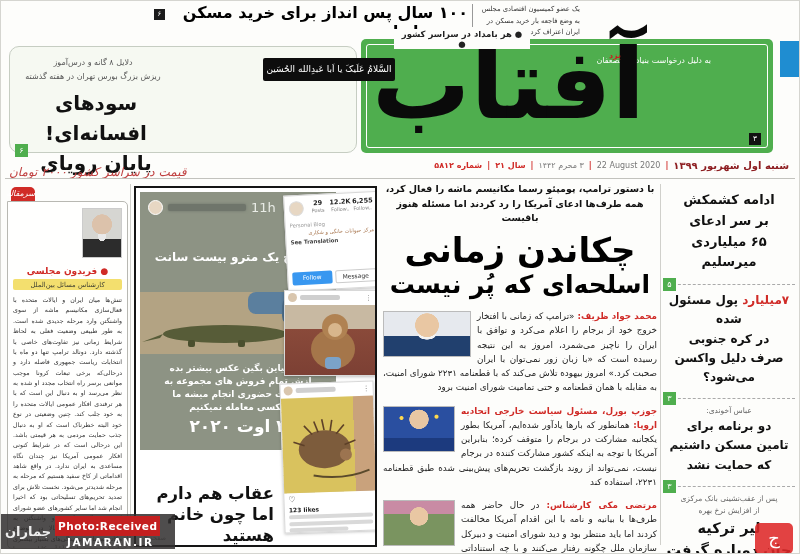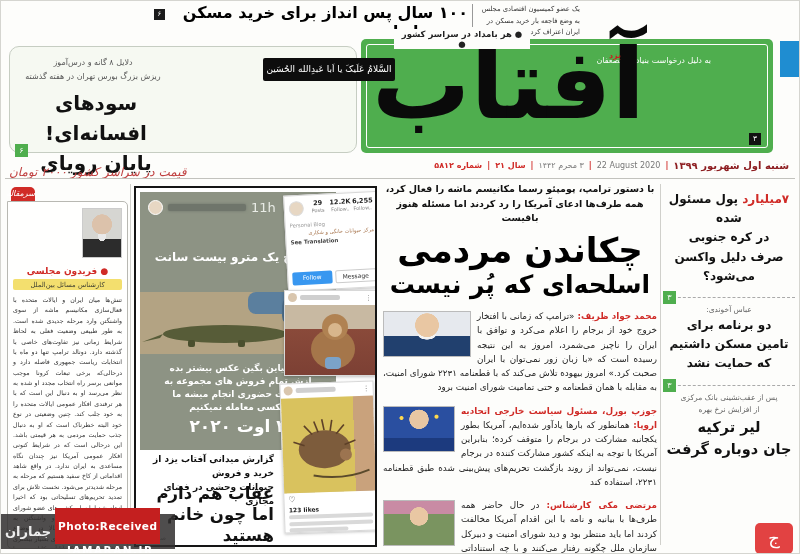--- a/index.html
+++ b/index.html
@@ -167,21 +167,21 @@
                margin-top:3px; border-radius:2px; }
   .edit-body { margin-top:5px; font-size:6.25px; line-height:1.66; text-align:justify; color:#333; }
 
   
   .wm-band { position:absolute; left:0; top:513px; width:174px; height:35px;
              background:rgba(48,46,46,0.85); z-index:15; display:flex; align-items:center;
              direction:ltr; padding:0 4px; gap:4px; }
   .wm-logo { color:#fff; font-size:13px; font-weight:bold; direction:rtl; opacity:.9; }
   .wm-right { flex:1; }
   .wm-line1 { display:inline-block; background:#c41f1f; color:#fff; font-size:10.5px; font-weight:bold;
-              padding:12px 3px; letter-spacing:.5px; }
+              padding:4px 3px; letter-spacing:.5px; }
   .wm-line2 { color:#fff; font-size:10.5px; font-weight:bold; letter-spacing:1.5px;margin-left:12px; }
 </style>
 </head>
 <body>
 
 <div class="page">
 
   <div class="top-kicker">
     <div>یک عضو کمیسیون اقتصادی مجلس</div>
     <div>به وضع فاجعه بار خرید مسکن در ایران اعتراف کرد:</div>
@@ -225,20 +225,26 @@
     <span class="date-red">شماره ۵۸۱۲</span>
   </div>
   <div class="price">قیمت در سراسر کشور ۲۰۰۰ تومان</div>
   <div class="date-rule"></div>
 
   <div class="vdiv" style="left:659px;"></div>
   <div class="vdiv" style="left:129px;"></div>
 
   <div class="col-right">
     <div class="rc-item">
+      <div class="rc-line">ادامه کشمکش</div>
+      <div class="rc-line">بر سر ادعای</div>
+      <div class="rc-line">۶۵ میلیاردی میرسلیم</div>
+      <span class="rc-badge">۵</span>
+    </div>
+    <div class="rc-item">
       <div class="rc-line rc-line-sm"><span class="rc-red">۷میلیارد</span><span> پول مسئول شده</span></div>
       <div class="rc-line rc-line-sm">در کره جنوبی</div>
       <div class="rc-line rc-line-sm">صرف دلیل واکسن می‌شود؟</div>
       <span class="rc-badge">۳</span>
     </div>
     <div class="rc-item">
       <div class="rc-kicker">عباس آخوندی:</div>
       <div class="rc-line rc-line-sm">دو برنامه برای</div>
       <div class="rc-line rc-line-sm">تامین مسکن داشتیم</div>
       <div class="rc-line rc-line-sm">که حمایت نشد</div>
@@ -252,21 +258,21 @@
 
     </div>
 
   </div>
 
   <div class="col-main">
     <div class="ms-kicker">
       <div>با دستور ترامپ، پومپئو رسما مکانیسم ماشه را فعال کرد،</div>
       <div>همه طرف‌ها ادعای آمریکا را رد کردند اما مسئله هنوز باقیست</div>
     </div>
-    <div class="ms-h1">چکاندن مردمی</div>
+    <div class="ms-h1">چکاندن زمانی</div>
     <div class="ms-h2">اسلحه‌ای که پُر نیست</div>
 
     <div class="quote">
       <div class="q-photo wide photo-zarif"></div>
       <span class="q-name">محمد جواد ظریف:</span><span> «ترامپ که زمانی با افتخار خروج خود از برجام را اعلام می‌کرد و توافق با ایران را ناچیز می‌شمرد، امروز به این نتیجه رسیده است که «با زبان زور نمی‌توان با ایران صحبت کرد.» امروز بیهوده تلاش می‌کند که با قطعنامه ۲۲۳۱ شورای امنیت، به مقابله با همان قطعنامه و حتی تمامیت شورای امنیت برود</span>
     </div>
     <div class="quote">
       <div class="q-photo photo-borrell"></div>
       <span class="q-name">جوزپ بورل، مسئول سیاست خارجی اتحادیه اروپا:</span><span> همانطور که بارها یادآور شده‌ایم، آمریکا بطور یکجانبه مشارکت در برجام را متوقف کرده؛ بنابراین آمریکا با توجه به اینکه کشور مشارکت کننده در برجام نیست، نمی‌تواند از روند بازگشت تحریم‌های پیش‌بینی شده طبق قطعنامه ۲۲۳۱، استفاده کند</span>
     </div>
@@ -372,24 +378,20 @@
       </div>
       <div class="hh-foot">♡</div>
       <div class="hh-likes">123 likes</div>
       <div class="hh-cap">
         <div class="hh-bar"></div>
         <div class="hh-bar"></div>
         <div class="hh-bar" style="width:70%;"></div>
       </div>
     </div>
 
-    <div class="rep-kicker">
-      <div>گزارش میدانی آفتاب یزد از خرید و فروش</div>
-      <div>حیوانات وحشی در فضای مجازی</div>
-    </div>
     <div class="rep-headline">
       <div>عقاب هم دارم</div>
       <div>اما چون خانم هستید</div>
       <div></div>
     </div>
     <div class="rep-pageref">صفحه ۳</div>
   </div>
 
   <div class="edit-tab">سرمقاله</div>
   <div class="edit-box">

